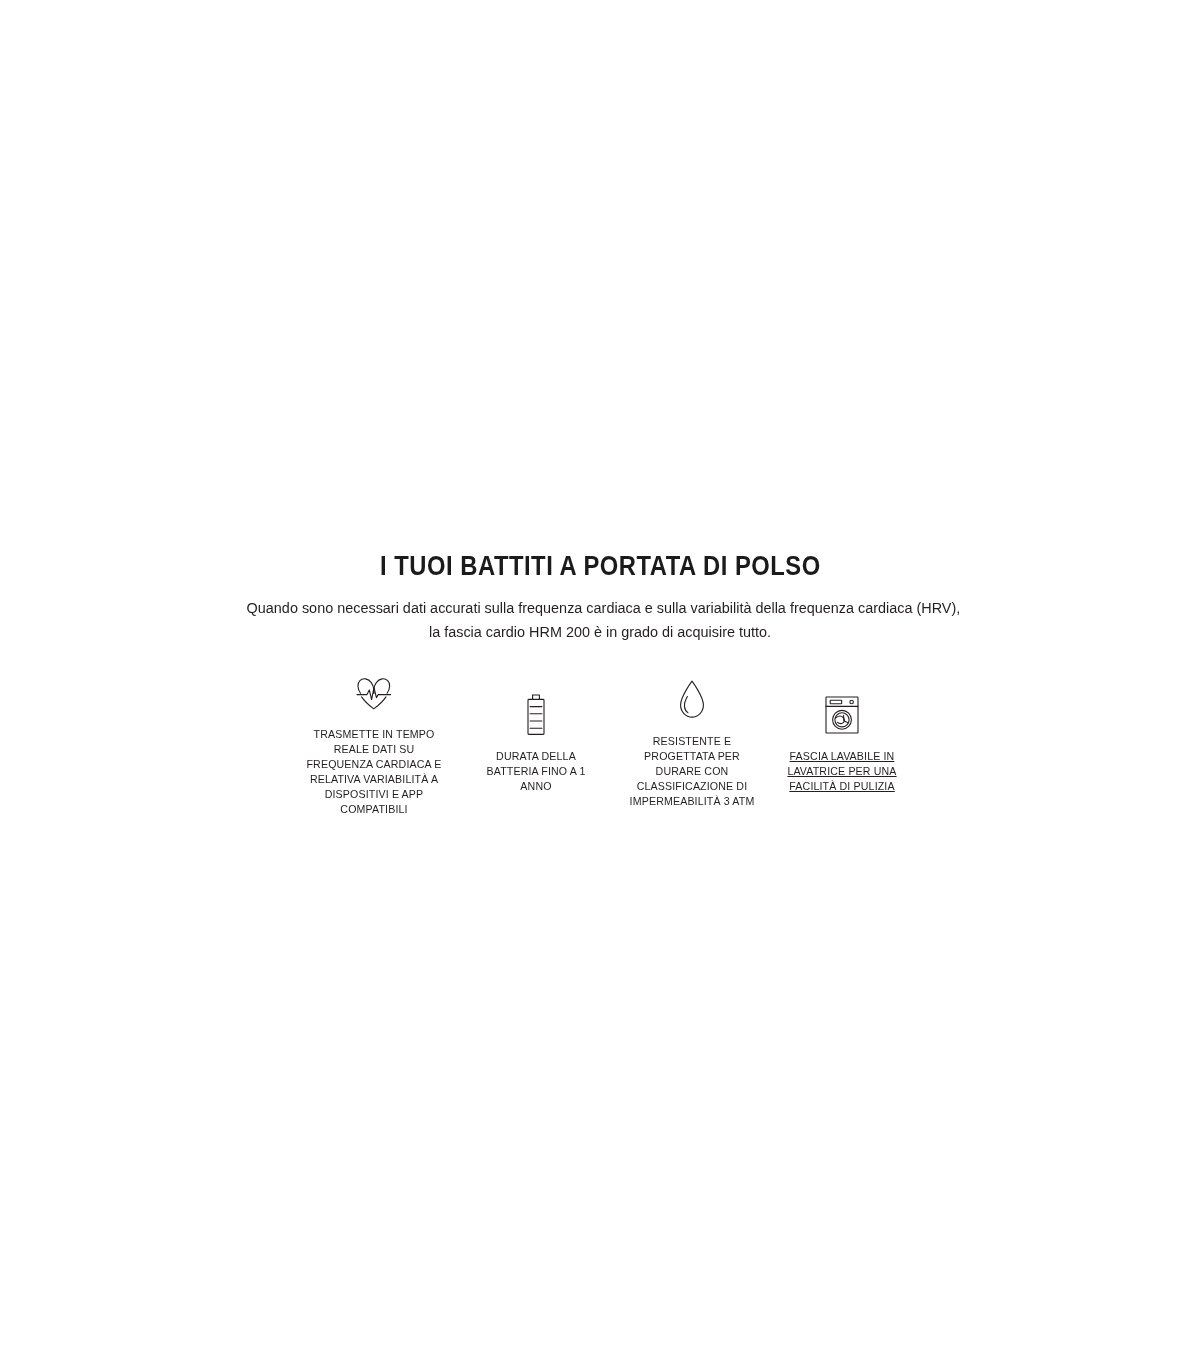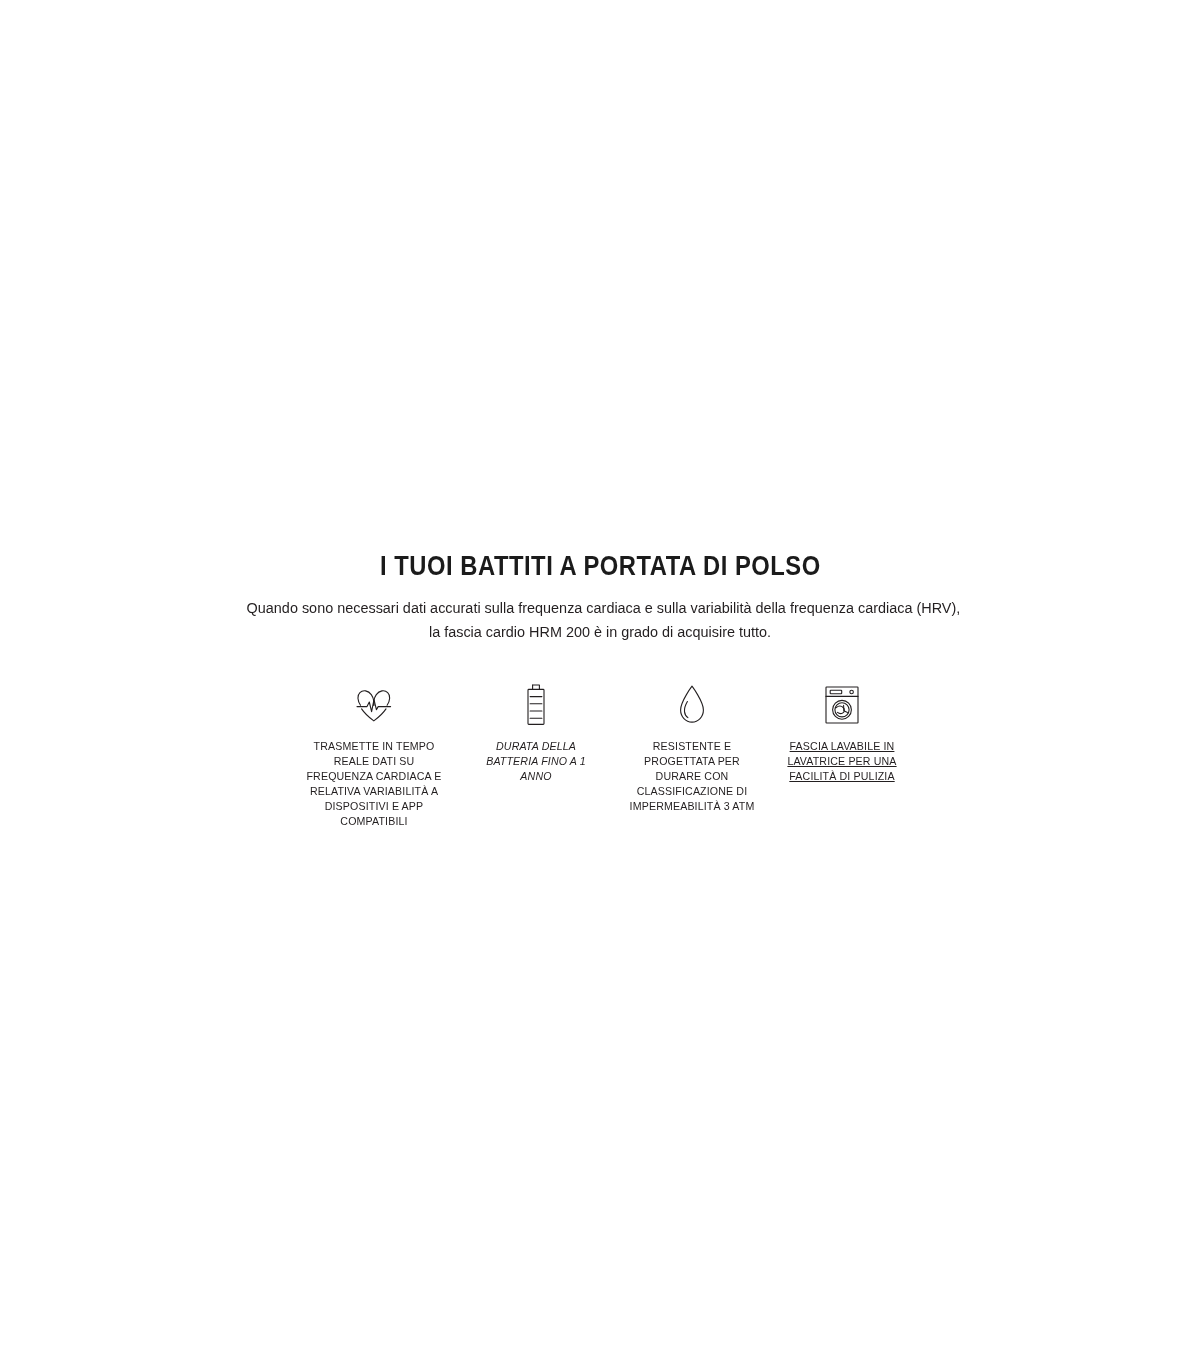--- a/index.html
+++ b/index.html
@@ -62,36 +62,36 @@
   }
   .promo-subtitle span {
     display: block;
     white-space: nowrap;
   }
 
   
   .feature-row {
     display: flex;
     flex-direction: row;
-    align-items: flex-start;
+    align-items: center;
     justify-content: center;
     width: 800px;
-    margin: 12px;
+    margin: 0;
   }
 
   .feature-item {
     display: flex;
     flex-direction: column;
     align-items: center;
     box-sizing: border-box;
     padding: 0 6px;
   }
 
   .feature-item.col-0 { width: 172px; }
-  .feature-item.col-1 { width: 152px; font-style: italic; }
+  .feature-item.col-1 { width: 152px; }
   .feature-item.col-2 { width: 162px; }
   .feature-item.col-3 { width: 160px; }
   .feature-item.col-4 { width: 140px; text-decoration: underline; }
 
   .feature-icon {
     height: 46px;
     display: flex;
     align-items: center;
     justify-content: center;
     margin-bottom: 11px;

